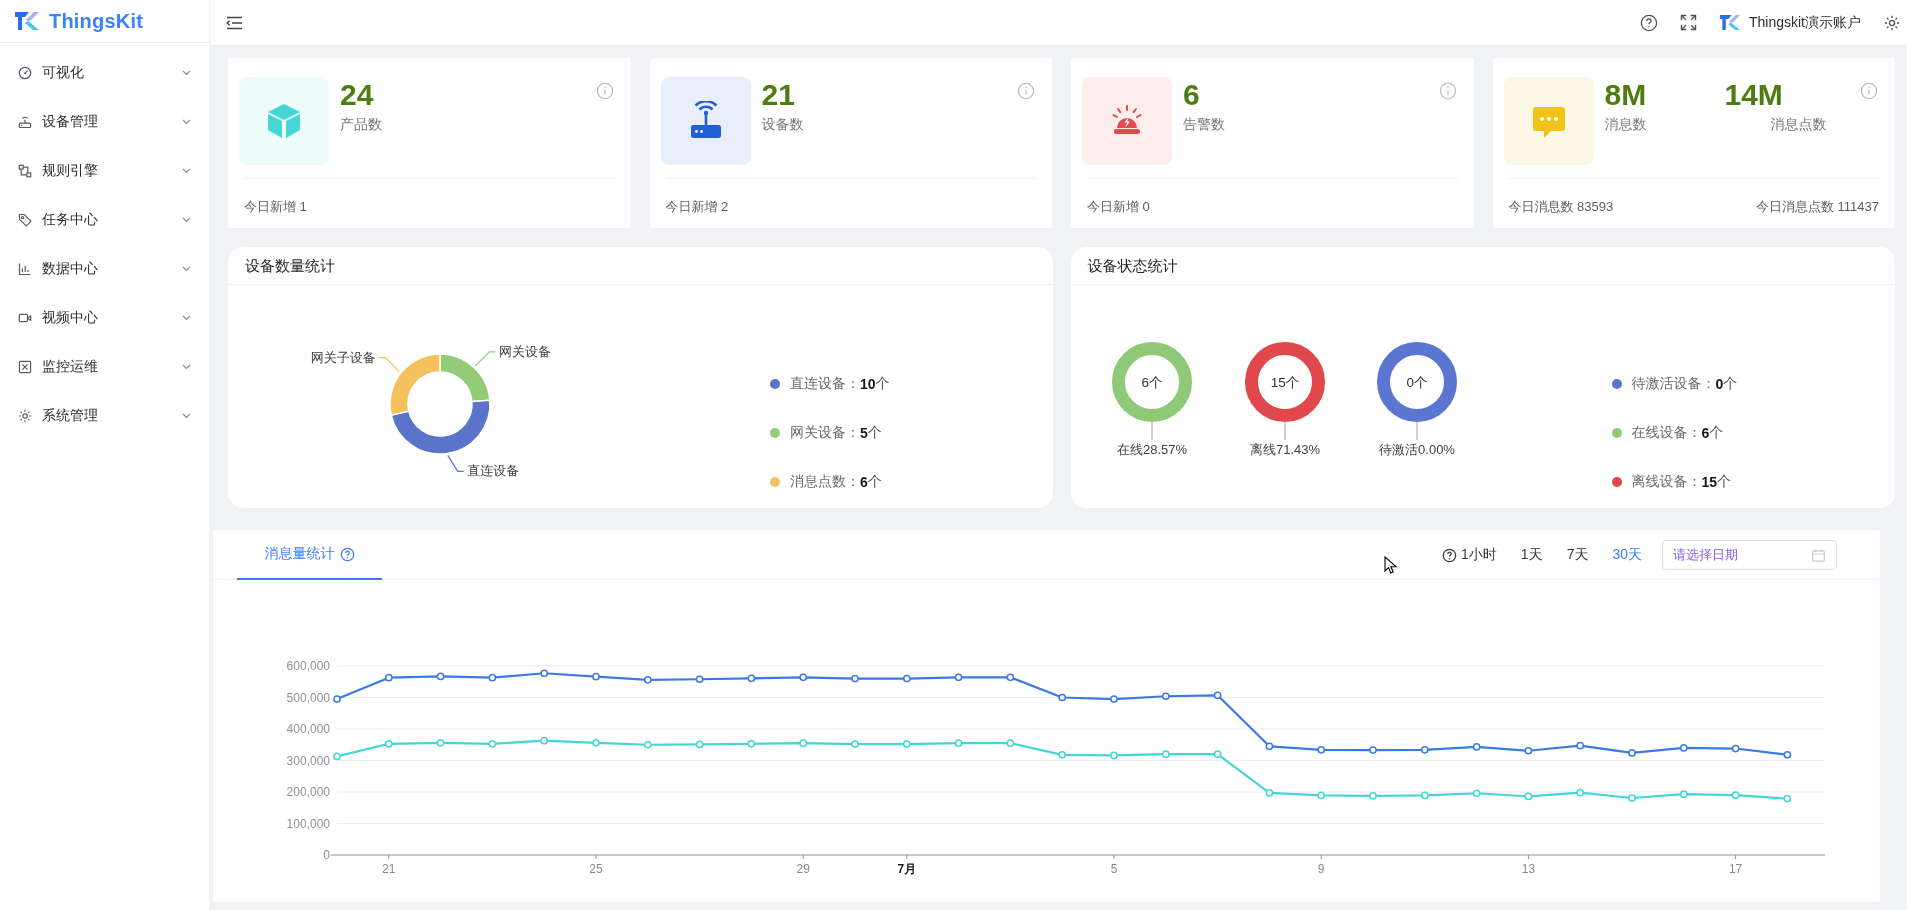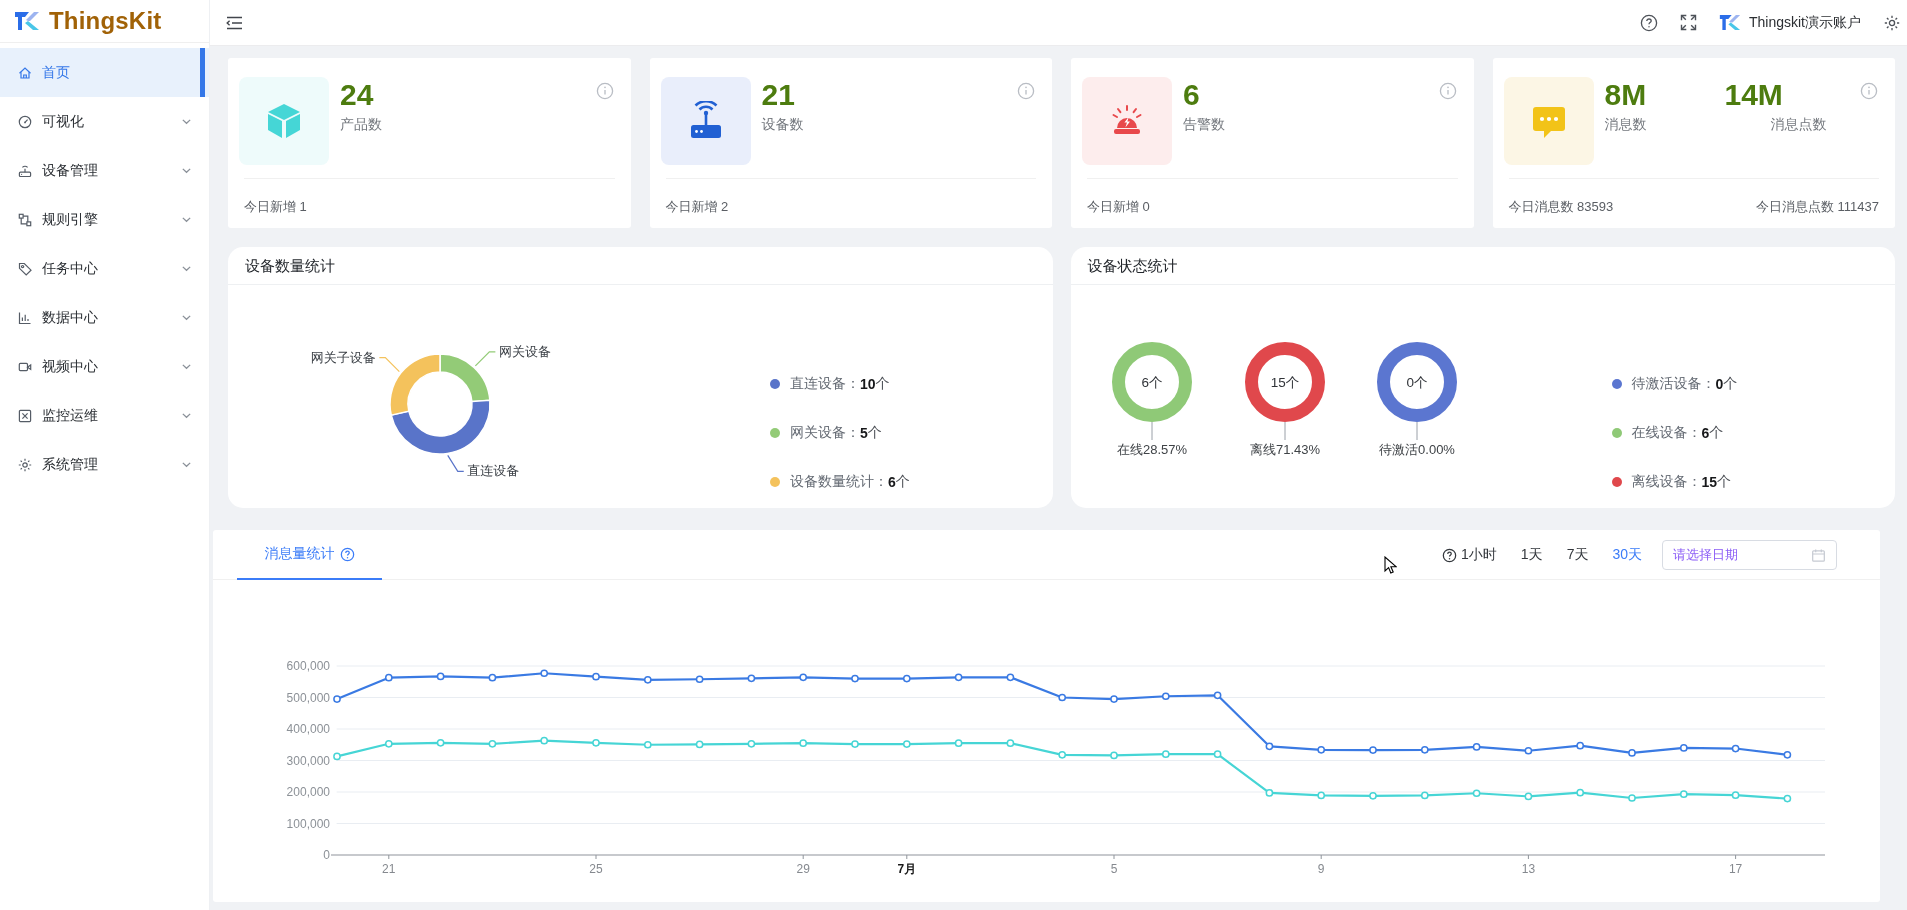--- a/index.html
+++ b/index.html
@@ -5,21 +5,21 @@
   * { margin:0; padding:0; box-sizing:border-box; }
   html,body { width:1907px; height:910px; overflow:hidden; background:#f0f2f5;
     font-family:"Liberation Sans","DejaVu Sans",sans-serif; color:#2a2e33; }
   svg { display:block; }
 
   
   .sidebar { position:absolute; left:0; top:0; width:210px; height:910px; background:#fff;
     border-right:1px solid #eef0f3; z-index:5; }
   .logo { height:43px; display:flex; align-items:center; padding-left:14px; gap:9px;
     border-bottom:1px solid #efefef; }
-  .logo-text { font-size:24px; font-weight:bold; color:#a16207; letter-spacing:.2px; }
+  .logo-text { font-size:20px; font-weight:bold; color:#3b82f6; letter-spacing:.2px; }
   .menu { margin-top:5px; }
   .menu-item { position:relative; height:49px; display:flex; align-items:center; padding-left:17px;
     cursor:pointer; color:#2a2e33; }
   .menu-item .mi-icon { width:16px; height:16px; color:#555c66; margin-right:9px; flex:none; }
   .menu-item .mi-label { font-size:14px; }
   .menu-item .mi-chevron { position:absolute; right:17px; color:#8b9199; }
   .menu-item.active { background:#e8f1fc; color:#3477e8; }
   .menu-item.active .mi-icon { color:#3477e8; }
   .menu-item.active .mi-bar { position:absolute; right:4px; top:0; width:5px; height:100%; background:#3477e8; }
 
@@ -91,31 +91,20 @@
     <span>
       <svg width="26" height="22" viewBox="0 0 26 22">
         <polygon points="1,2 15,2 11,7 8,7 8,20 4,20 4,7 1,7" fill="#2b6de8"></polygon>
         <polygon points="12,10 20,2 25,2 16,11 14,11" fill="#9db4f0"></polygon>
         <polygon points="14,11 25,20 19,20 11,13" fill="#49c6e8"></polygon>
       </svg>
     </span>
     <span class="logo-text">ThingsKit</span>
   </div>
   <div class="menu">
-      <div class="menu-item active">
-        <span class="mi-icon">
-          <svg width="16" height="16" viewBox="0 0 16 16" stroke="currentColor" stroke-width="1.2" fill="none">
-            <path d="M2.5 8.2 8 3l5.5 5.2" fill="none"></path>
-            <path d="M4 7.2V13h8V7.2" fill="none"></path>
-            <path d="M6.7 13v-3h2.6v3" fill="none"></path>
-          </svg>
-        </span>
-        <span class="mi-label">首页</span>
-        <span class="mi-bar"></span>
-      </div>
       <div class="menu-item">
         <span class="mi-icon">
           <svg width="16" height="16" viewBox="0 0 16 16" stroke="currentColor" stroke-width="1.2" fill="none">
             <circle cx="8" cy="8" r="5.7" fill="none"></circle>
             <path d="M8 8.4 10.6 5.6"></path>
             <circle cx="8" cy="8.4" r="0.9" fill="currentColor" stroke="none"></circle>
           </svg>
         </span>
         <span class="mi-label">可视化</span>
         <span class="mi-chevron">
@@ -391,21 +380,21 @@
               <span class="legend-suffix">个</span>
             </div>
             <div class="legend-item">
               <span class="legend-dot" style="background: rgb(147, 203, 119);"></span>
               <span class="legend-label">网关设备：</span>
               <span class="legend-value">5</span>
               <span class="legend-suffix">个</span>
             </div>
             <div class="legend-item">
               <span class="legend-dot" style="background: rgb(244, 194, 92);"></span>
-              <span class="legend-label">设备数量统计：</span>
+              <span class="legend-label">消息点数：</span>
               <span class="legend-value">6</span>
               <span class="legend-suffix">个</span>
             </div>
           </div>
       </div>
     </div>
 
     <div class="panel">
       <div class="panel-header">设备状态统计</div>
       <div class="panel-body">

